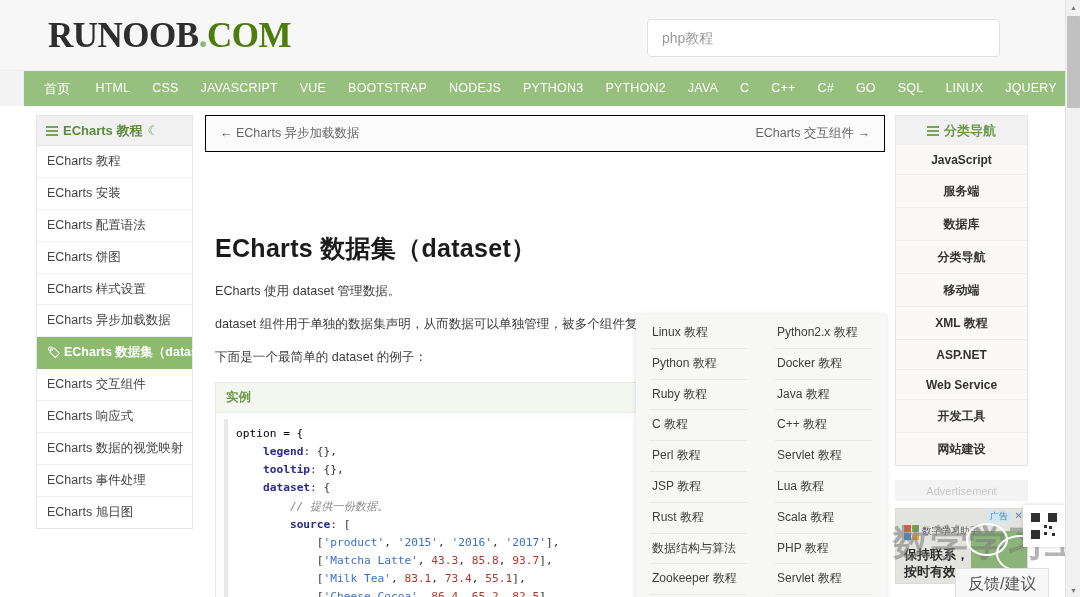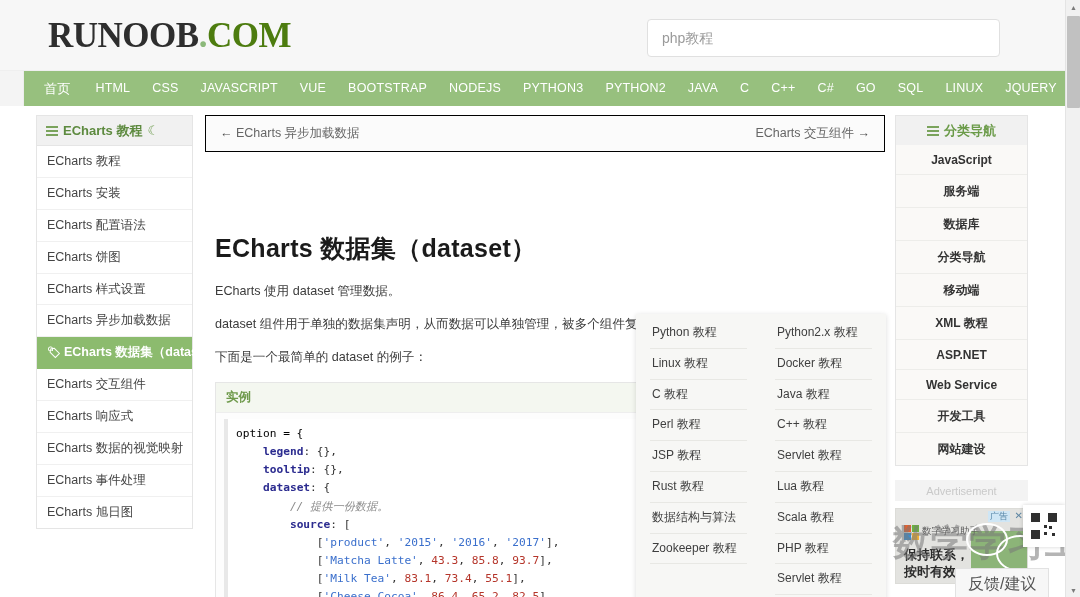--- a/index.html
+++ b/index.html
@@ -508,22 +508,23 @@
           <div class="ad-line1">保持联系，</div>
           <div class="ad-line2">按时有效</div>
           <div class="ad-tag">广告</div>
           <div class="ad-close">✕</div>
         </div>
       </div>
 
       <div class="fade-edge"></div>
       <div class="dropdown">
         <div class="dd-col">
+            <a href="#" class="dd-item">Linux 教程</a>
             <a href="#" class="dd-item">Python 教程</a>
-            <a href="#" class="dd-item">Linux 教程</a>
+            <a href="#" class="dd-item">Ruby 教程</a>
             <a href="#" class="dd-item">C 教程</a>
             <a href="#" class="dd-item">Perl 教程</a>
             <a href="#" class="dd-item">JSP 教程</a>
             <a href="#" class="dd-item">Rust 教程</a>
             <a href="#" class="dd-item">数据结构与算法</a>
             <a href="#" class="dd-item">Zookeeper 教程</a>
           </div>
         <div class="dd-col">
             <a href="#" class="dd-item">Python2.x 教程</a>
             <a href="#" class="dd-item">Docker 教程</a>

